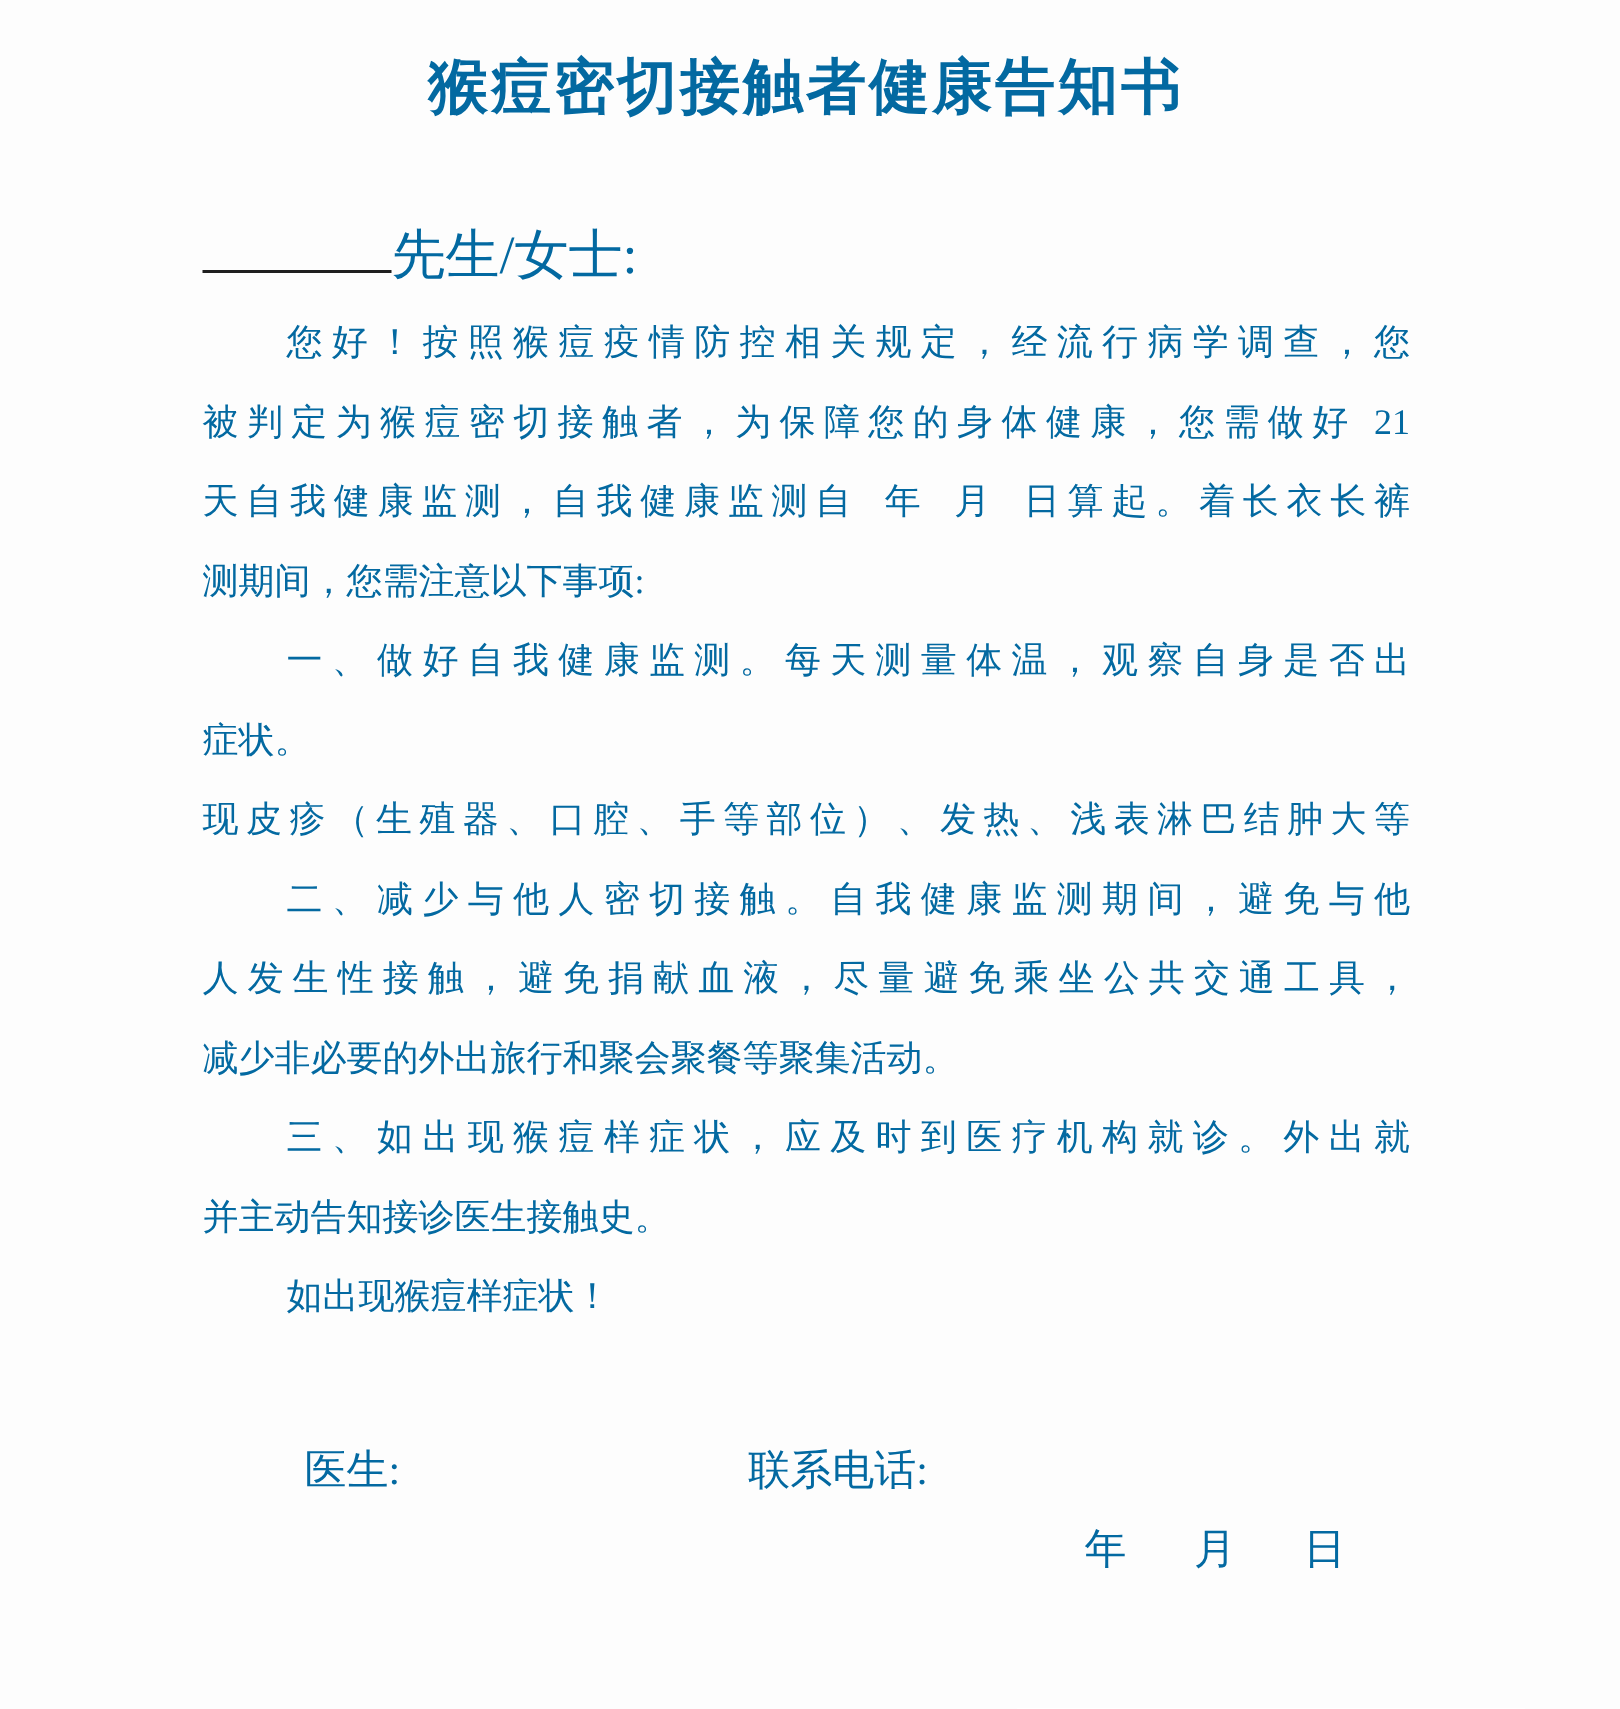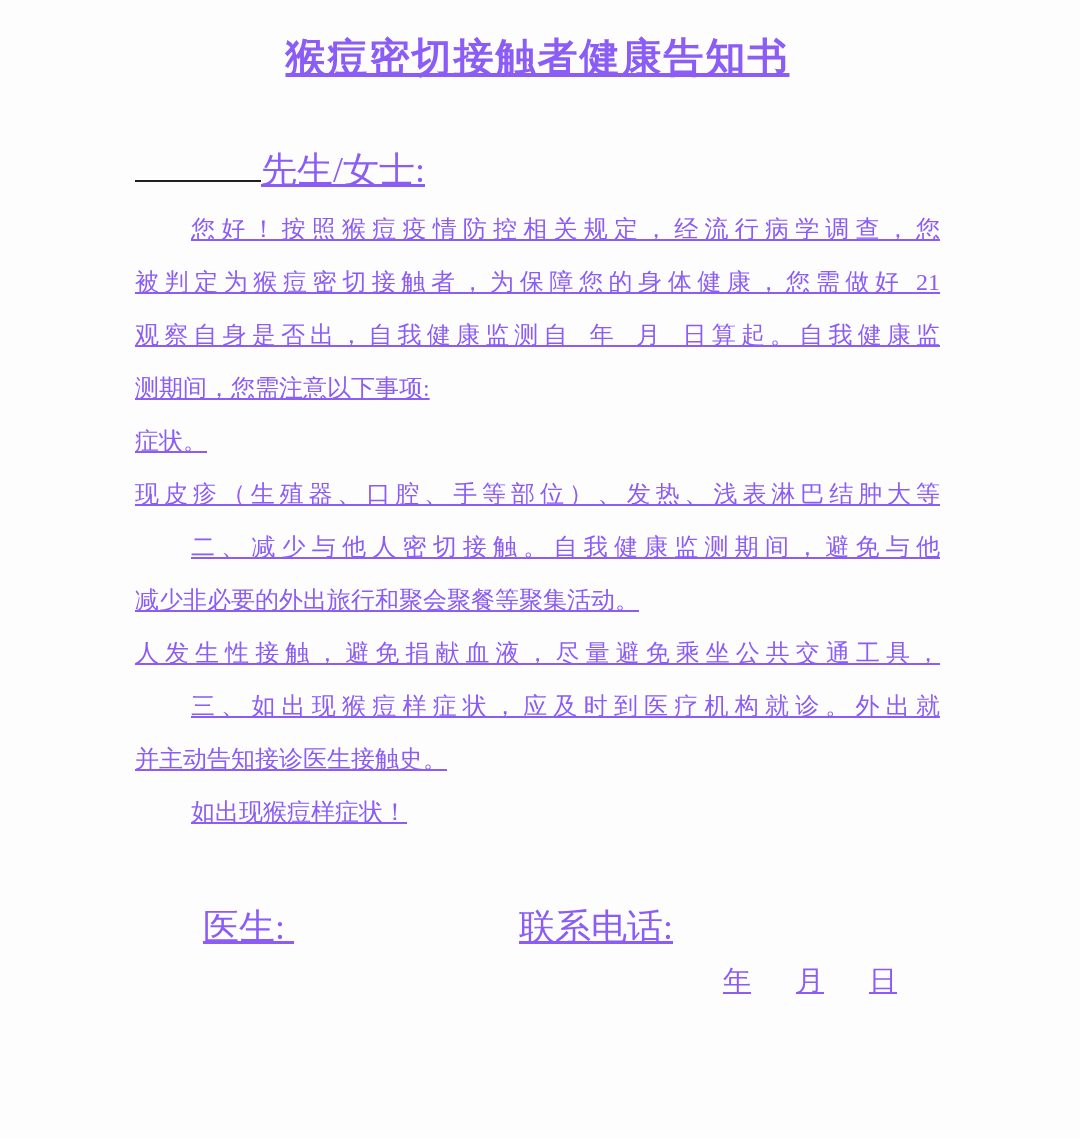--- a/index.html
+++ b/index.html
@@ -42,54 +42,55 @@
     white-space: pre-wrap;
   }
   .body-lines .line.indent {
     text-indent: 56px;
   }
   .body-lines .line.justify {
     text-align: justify;
     text-align-last: justify;
   }
   .sig-row {
-    font-size: 36px;
+    font-size: 28px;
     line-height: 53px;
     margin-top: 62px;
   }
   .sig-doctor { margin-left: 68px; }
   .sig-phone  { margin-left: 225px; }
   .date-row {
     font-size: 28px;
     line-height: 53px;
     display: flex;
     justify-content: flex-end;
     gap: 45px;
     padding-right: 43px;
   }
 </style>
 </head>
 <body>
 
-<div class="page" style="color: #8b5cf6; background: rgb(253, 253, 253); text-decoration: underline;">
+<div class="page" style="color: #0369a1; background: rgb(253, 253, 253);">
 
   <div class="title">猴痘密切接触者健康告知书</div>
 
   <div class="salutation"><span class="blank"></span><span>先生/女士:</span></div>
 
   <div class="body-lines">
       <div class="line indent justify">您好！按照猴痘疫情防控相关规定，经流行病学调查，您</div>
       <div class="line justify">被判定为猴痘密切接触者，为保障您的身体健康，您需做好 21</div>
-      <div class="line justify">观察自身是否出，自我健康监测自 年 月 日算起。自我健康监</div>
+      <div class="line justify">天自我健康监测，自我健康监测自 年 月 日算起。着长衣长裤</div>
       <div class="line">测期间，您需注意以下事项:</div>
+      <div class="line indent justify">一、做好自我健康监测。每天测量体温，观察自身是否出</div>
       <div class="line">症状。</div>
       <div class="line justify">现皮疹（生殖器、口腔、手等部位）、发热、浅表淋巴结肿大等</div>
       <div class="line indent justify">二、减少与他人密切接触。自我健康监测期间，避免与他</div>
+      <div class="line justify">人发生性接触，避免捐献血液，尽量避免乘坐公共交通工具，</div>
       <div class="line">减少非必要的外出旅行和聚会聚餐等聚集活动。</div>
-      <div class="line justify">人发生性接触，避免捐献血液，尽量避免乘坐公共交通工具，</div>
       <div class="line indent justify">三、如出现猴痘样症状，应及时到医疗机构就诊。外出就</div>
       <div class="line">并主动告知接诊医生接触史。</div>
       <div class="line indent">如出现猴痘样症状！</div>
     </div>
 
   <div class="sig-row">
     <span class="sig-doctor">医生:</span>
     <span class="sig-phone">联系电话:</span>
   </div>
 

